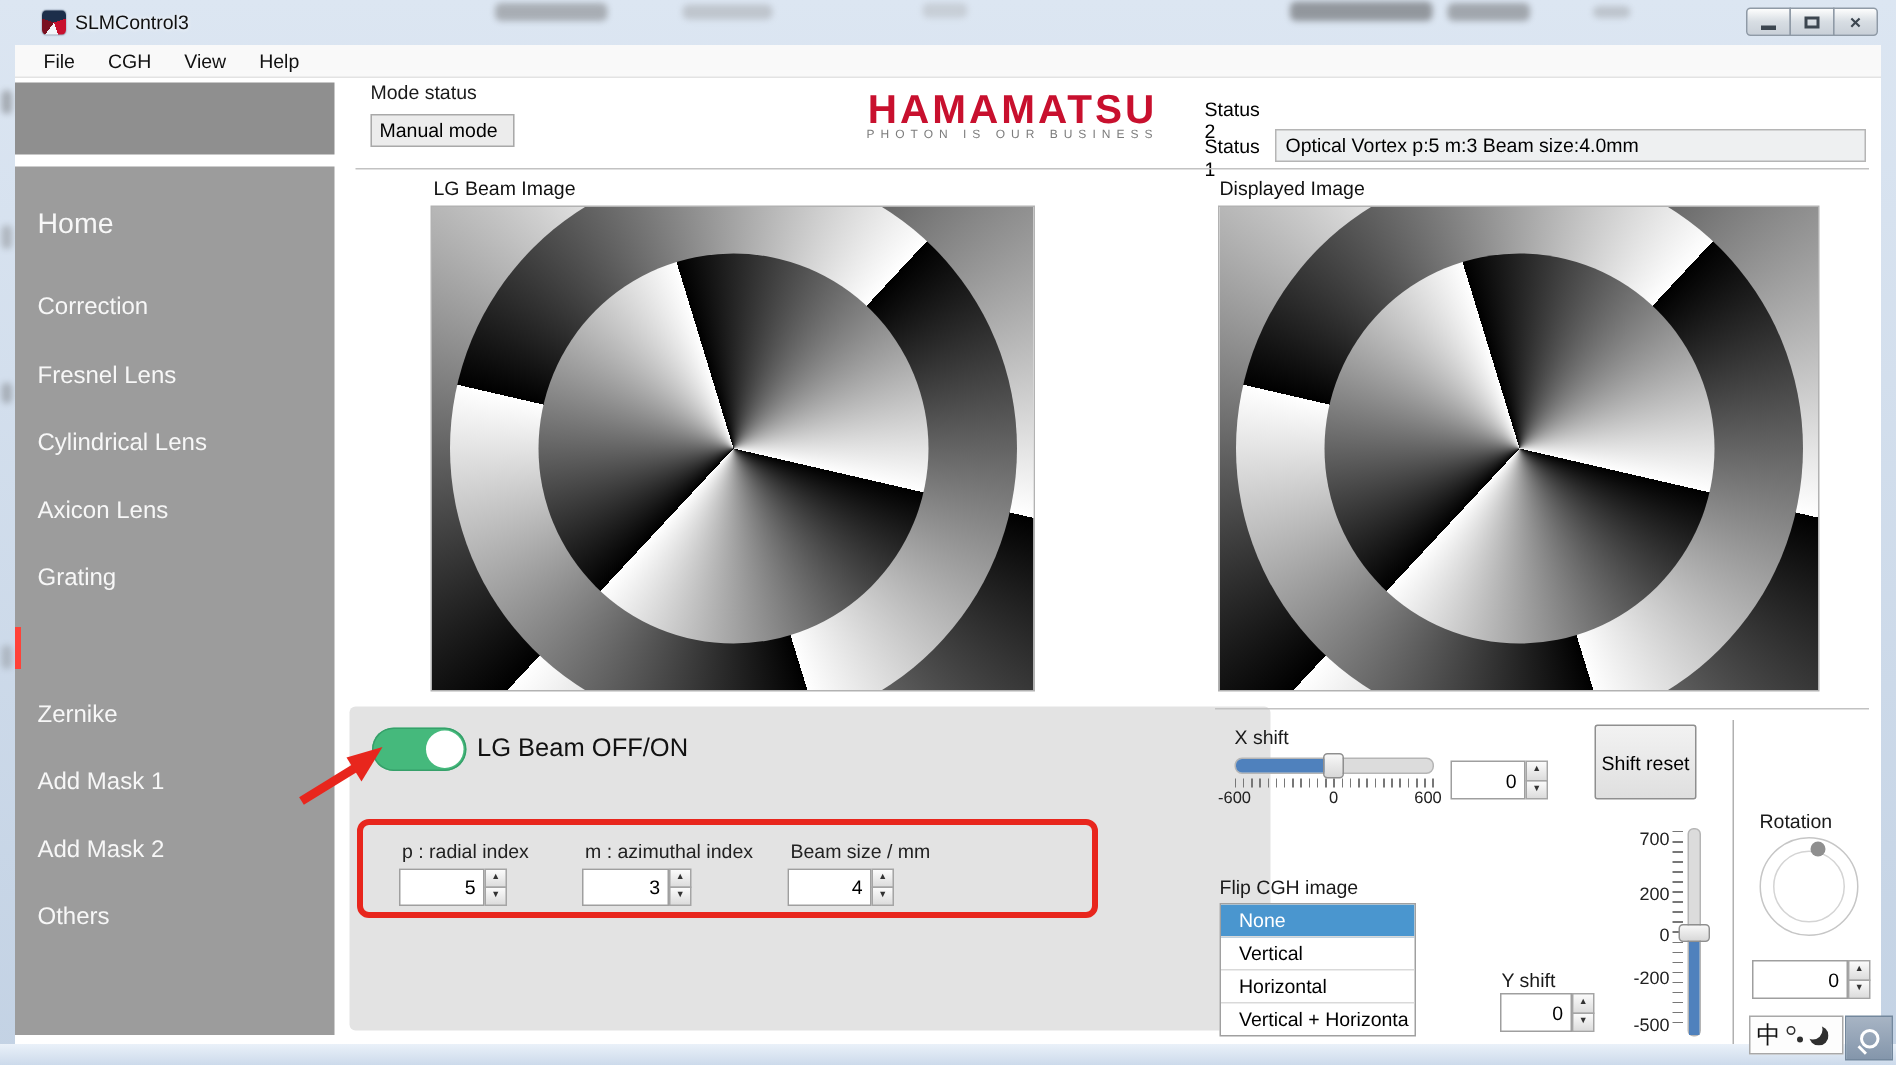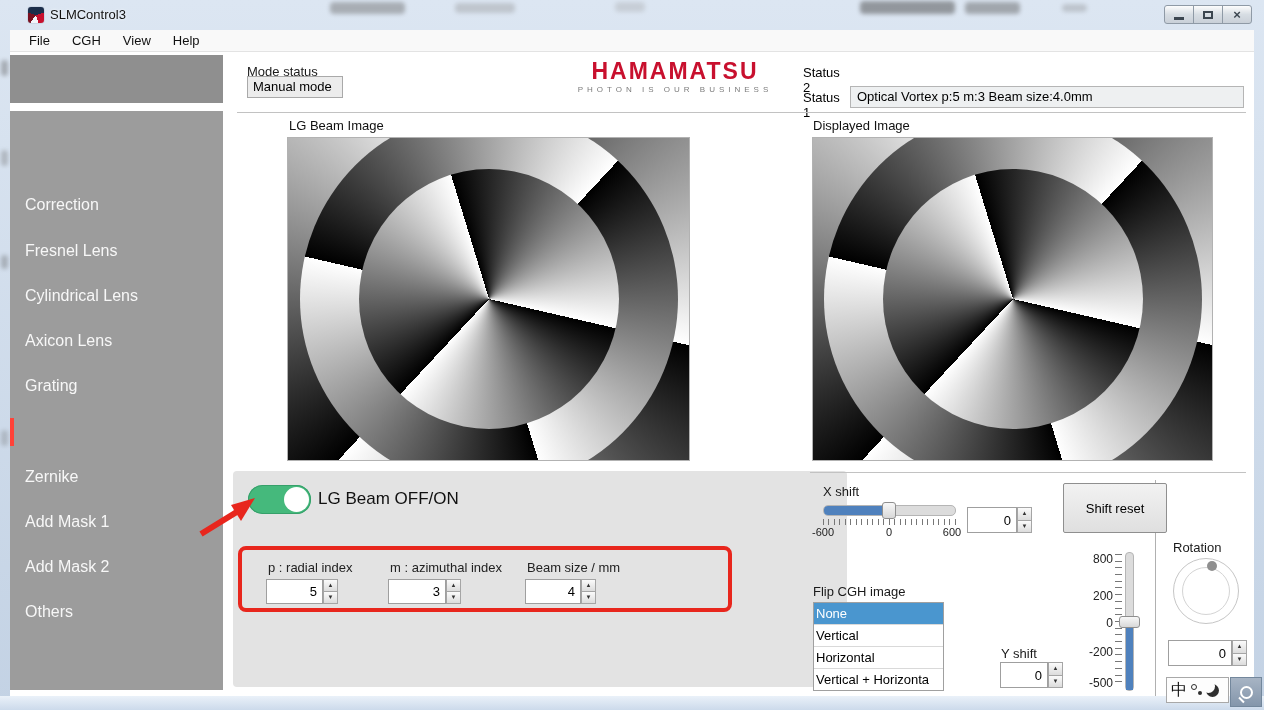--- a/index.html
+++ b/index.html
@@ -41,21 +41,21 @@
   .side-item { position:absolute; left:0; width:213px; height:28px; line-height:28px;
     padding-left:15px; color:#f7f7f7; font-size:16px; cursor:default; }
   .side-item.first { font-size:19px; }
   .active-marker { position:absolute; left:0; width:4px; height:28px; background:#ff4238; }
 
   
   .small-label { font-size:13px; color:#1a1a1a; }
   .mode-box { left:237px; top:24px; width:96px; height:22px; background:#ececec;
     border:1px solid #a9a9a9; font-size:13px; padding:2px 5px; }
   .logo-brand { left:555px; top:6px; width:220px; text-align:center; color:#c8102e;
-    font-size:23px; font-weight:bold; letter-spacing:2px; }
+    font-size:27px; font-weight:bold; letter-spacing:2px; }
   .logo-tagline { left:553px; top:33px; width:224px; text-align:center; color:#7c7c7c;
     font-size:8px; letter-spacing:4px; }
   .status-label { position:absolute; left:793px; width:44px; font-size:13px; }
   .status-box { position:absolute; left:840px; width:394px; height:22px; background:#eef0f1;
     border:1px solid #b5b5b5; font-size:13px; padding:2px 6px; white-space:nowrap; overflow:hidden; }
   .hline { background:#c2c2c2; height:1px; }
   .vline { background:#b0b0b0; width:1px; }
 
   
   .img-label { font-size:13px; color:#111; }
@@ -93,21 +93,21 @@
     border:1px solid #8f8f8f; border-radius:3px; }
   .xticks { position:absolute; left:813px; top:467px; width:133px; height:6px;
     background:repeating-linear-gradient(90deg,#777 0 1px,transparent 1px 5.5px); }
   .tick-label { position:absolute; font-size:11px; color:#222; text-align:center; }
   .num-input { position:absolute; background:#fff; border:1px solid #9f9f9f; font-size:13px;
     text-align:right; padding:0 5px; font-family:"Liberation Sans",sans-serif; }
   .btn { position:absolute; background:linear-gradient(#f2f2f2,#dfdfdf); border:1px solid #8f8f8f;
     border-radius:2px; font-size:13px; display:flex; align-items:center; justify-content:center; }
   .listbox { position:absolute; left:803px; top:550px; width:131px; height:89px;
     border:1px solid #a0a0a0; background:#fff; overflow:hidden; }
-  .list-item { height:22px; line-height:21px; font-size:13px; padding:0 2px;
+  .list-item { height:22px; line-height:21px; font-size:13px; padding:0 12px;
     border-bottom:1px solid #d9d9d9; white-space:nowrap; overflow:hidden; }
   .list-item.selected { background:#4a96cf; color:#fff; }
   .vticks { position:absolute; left:1105px; top:502px; width:7px; height:134px;
     background:repeating-linear-gradient(#777 0 1px,transparent 1px 6.7px); }
   .vtick-label { position:absolute; width:40px; text-align:right; font-size:12px; color:#222; }
   .dial-outer { position:absolute; left:1163px; top:506px; width:66px; height:66px;
     border:1px solid #c6c6c6; border-radius:50%; }
   .dial-inner { position:absolute; inset:8px; border:1px solid #d4d4d4; border-radius:50%; }
   .dial-knob { position:absolute; left:33px; top:2px; width:10px; height:10px;
     border-radius:50%; background:#8f8f8f; }
@@ -165,33 +165,34 @@
   <div class="menu-item">File</div>
   <div class="menu-item">CGH</div>
   <div class="menu-item">View</div>
   <div class="menu-item">Help</div>
 </div>
 
 <div class="abs content">
 
   <div class="abs side-top"></div>
   <div class="abs side-main">
+    <div class="side-item first" style="top:25px">Home</div>
     <div class="side-item" style="top:80px">Correction</div>
     <div class="side-item" style="top:126px">Fresnel Lens</div>
     <div class="side-item" style="top:171px">Cylindrical Lens</div>
     <div class="side-item" style="top:216px">Axicon Lens</div>
     <div class="side-item" style="top:261px">Grating</div>
     <div class="active-marker" style="top:307px"></div>
     <div class="side-item" style="top:352px">Zernike</div>
     <div class="side-item" style="top:397px">Add Mask 1</div>
     <div class="side-item" style="top:442px">Add Mask 2</div>
     <div class="side-item" style="top:487px">Others</div>
   </div>
 
-  <div class="abs small-label" style="left:237px;top:12px">Mode status</div>
+  <div class="abs small-label" style="left:237px;top:2px">Mode status</div>
   <div class="abs mode-box">Manual mode</div>
   <div class="abs logo-brand">HAMAMATSU</div>
   <div class="abs logo-tagline">PHOTON IS OUR BUSINESS</div>
   <div class="status-label" style="top:13px">Status 2</div>
   <div class="status-label" style="top:38px">Status 1</div>
   <div class="status-box" style="top:34px">Optical Vortex  p:5  m:3  Beam size:4.0mm</div>
   <div class="abs hline" style="left:227px;top:60px;width:1009px"></div>
 
   <div class="abs img-label" style="left:279px;top:66px">LG Beam Image</div>
   <div class="vortex" style="left:277px;top:85px;width:403px;height:324px">
@@ -246,38 +247,38 @@
   <div class="slider-thumb" style="left:872px;top:450px;width:14px;height:17px"></div>
   <div class="xticks"></div>
   <div class="tick-label" style="left:795px;top:474px;width:36px">-600</div>
   <div class="tick-label" style="left:871px;top:474px;width:16px">0</div>
   <div class="tick-label" style="left:924px;top:474px;width:36px">600</div>
   <input class="num-input" style="left: 957px; top: 455px; width: 50px; height: 26px;" value="0">
   <div class="spin" style="left:1007px;top:455px;height:26px">
     <div>▲</div>
     <div>▼</div>
   </div>
-  <div class="btn" style="left:1053px;top:431px;width:104px;height:50px">Shift reset</div>
+  <div class="btn" style="left:1053px;top:431px;width:68px;height:50px">Shift reset</div>
 
   <div class="abs small-label" style="left:803px;top:532px">Flip CGH image</div>
   <div class="listbox">
     <div class="list-item selected">None</div>
     <div class="list-item">Vertical</div>
     <div class="list-item">Horizontal</div>
     <div class="list-item">Vertical + Horizonta</div>
   </div>
 
   <div class="abs small-label" style="left:991px;top:594px">Y shift</div>
   <input class="num-input" style="left: 990px; top: 610px; width: 48px; height: 26px;" value="0">
   <div class="spin" style="left:1038px;top:610px;height:26px">
     <div>▲</div>
     <div>▼</div>
   </div>
 
-  <div class="vtick-label" style="left:1063px;top:500px">800</div>
+  <div class="vtick-label" style="left:1063px;top:500px">700</div>
   <div class="vtick-label" style="left:1063px;top:537px">200</div>
   <div class="vtick-label" style="left:1063px;top:564px">0</div>
   <div class="vtick-label" style="left:1063px;top:593px">-200</div>
   <div class="vtick-label" style="left:1063px;top:624px">-500</div>
   <div class="vticks"></div>
   <div class="slider-groove" style="left:1115px;top:500px;width:9px;height:139px;border-radius:4px"></div>
   <div class="abs" style="left:1116px;top:576px;width:7px;height:62px;background:#4f81bd"></div>
   <div class="slider-thumb" style="left:1109px;top:564px;width:21px;height:12px"></div>
 
   <div class="abs small-label" style="left:1163px;top:488px">Rotation</div>

